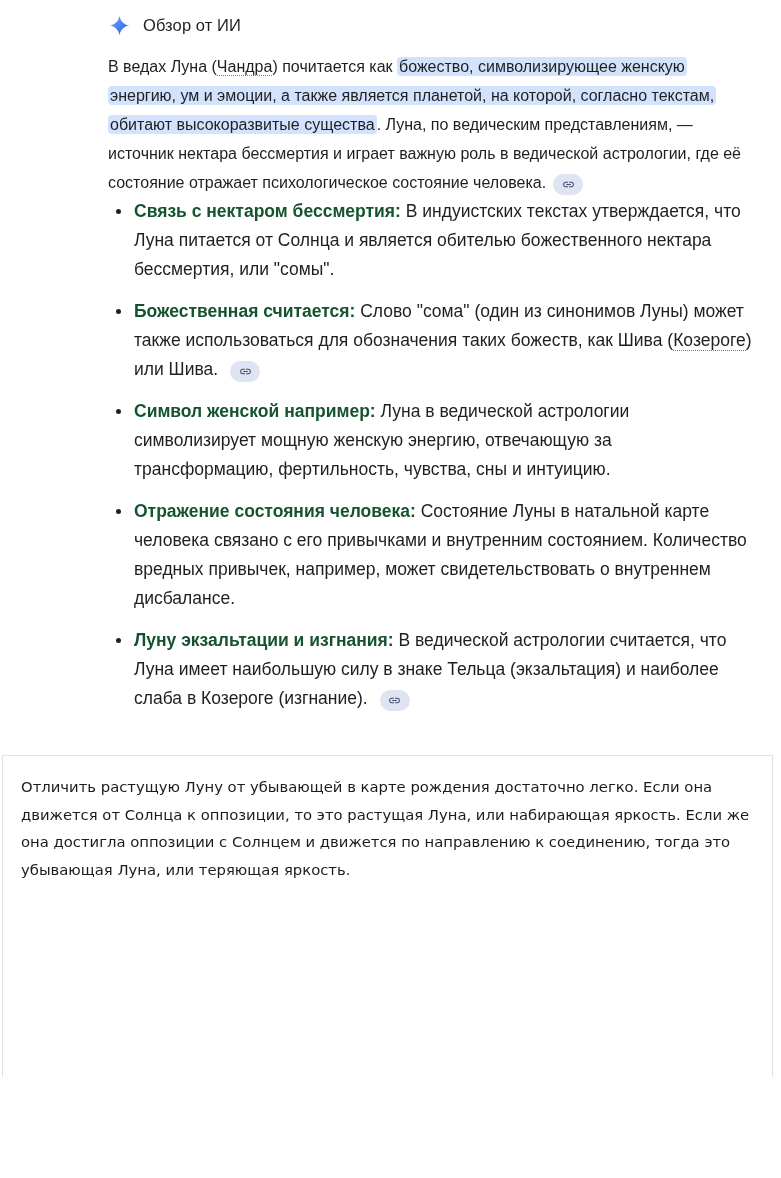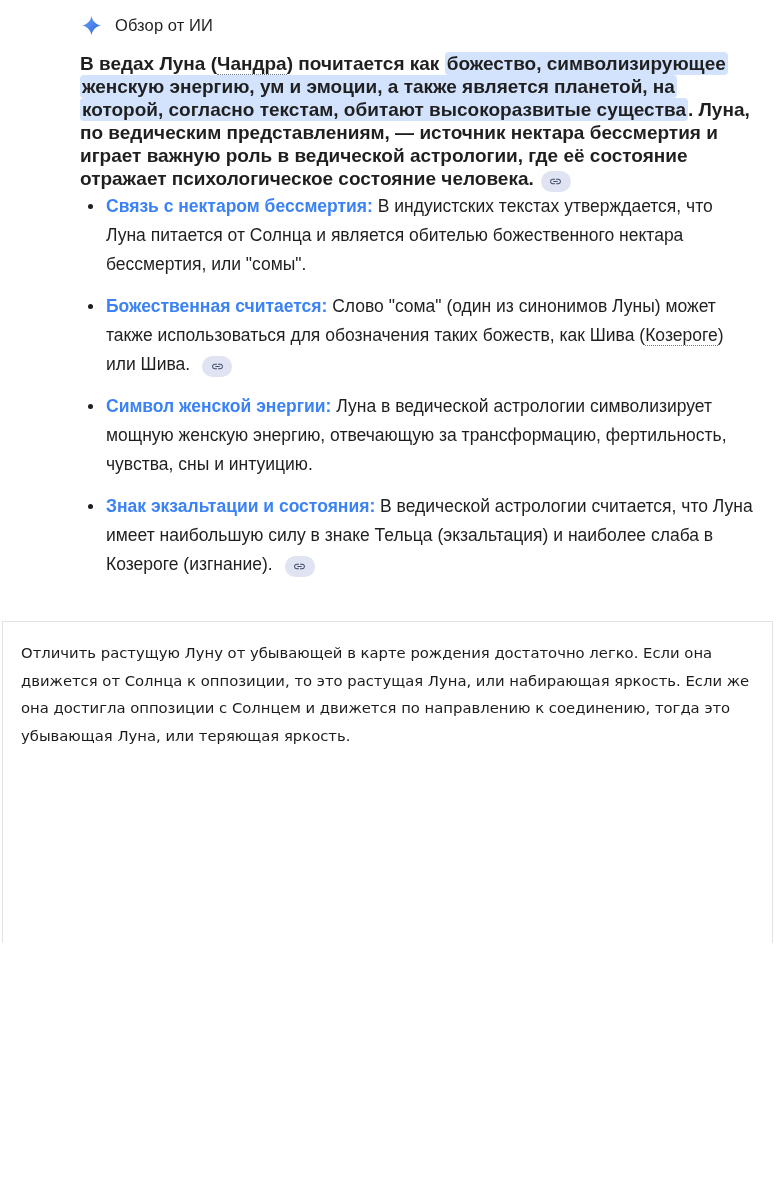--- a/index.html
+++ b/index.html
@@ -4,27 +4,27 @@
 <style>
   * { box-sizing: border-box; margin: 0; padding: 0; }
   html, body { background: #ffffff; }
   body {
     width: 781px;
     font-family: "Liberation Sans", sans-serif;
     color: #1f1f1f;
   }
 
   
-  .overview { padding: 14px 26px 0 80px; }
+  .overview { padding: 14px 26px 0 80px; margin-left: 28px; }
 
   .ai-header { display: flex; align-items: center; gap: 12px; }
   .ai-header .spark { width: 23px; height: 23px; flex: 0 0 auto; }
   .ai-header .ai-title { font-size: 16.5px; color: #1f1f1f; letter-spacing: .1px; }
 
-  p.intro { margin-top: 15px; font-size: 19px; line-height: 23px; color: #1f1f1f; font-weight: bold; }
+  p.intro { margin-top: 15px; font-size: 16px; line-height: 29px; color: #1f1f1f; }
 
   .hl {
     background: #d3e3fd;
     border-radius: 4px;
     padding: 1px 2px;
     box-decoration-break: clone;
     -webkit-box-decoration-break: clone;
   }
 
   a.dotted-link {
@@ -65,21 +65,21 @@
     color: #1f1f1f;
   }
   ul.bullets li::before {
     content: "";
     position: absolute;
     left: 2px; top: 12px;
     width: 5px; height: 5px;
     border-radius: 50%;
     background: #1f1f1f;
   }
-  ul.bullets .lead { font-weight: 700; color: #3b82f6; }
+  ul.bullets .lead { font-weight: 700; color: #14532d; }
 
   
   .quote-box {
     margin: 42px 8px 0 2px;
     border: 1px solid #e2e2e2;
     border-bottom: none;
     padding: 17px 18px 14px 18px;
     font-family: "DejaVu Sans", sans-serif;
     font-size: 14.8px;
     line-height: 27.5px;
@@ -120,22 +120,23 @@
             <svg viewBox="0 0 24 24" fill="none">
               <path fill="currentColor" d="M3.9 12c0-1.71 1.39-3.1 3.1-3.1h4V7H7c-2.76 0-5 2.24-5 5s2.24 5 5 5h4v-1.9H7c-1.71 0-3.1-1.39-3.1-3.1zM8 13h8v-2H8v2zm9-6h-4v1.9h4c1.71 0 3.1 1.39 3.1 3.1s-1.39 3.1-3.1 3.1h-4V17h4c2.76 0 5-2.24 5-5s-2.24-5-5-5z"></path>
             </svg>
           </span>
 </li>
       </ul>
   </section>
 
   <section>
     <ul class="bullets">
-        <li><span class="lead">Символ женской энергии:</span><span> Луна в ведической астрологии символизирует мощную женскую энергию, отвечающую за трансформацию, фертильность, чувства, сны и интуицию.</span></li>
-        <li><span class="lead">Знак экзальтации и состояния:</span><span> В ведической астрологии считается, что Луна имеет наибольшую силу в знаке Тельца (экзальтация) и наиболее слаба в Козероге (изгнание).</span>
+        <li><span class="lead">Символ женской например:</span><span> Луна в ведической астрологии символизирует мощную женскую энергию, отвечающую за трансформацию, фертильность, чувства, сны и интуицию.</span></li>
+        <li><span class="lead">Отражение состояния человека:</span><span> Состояние Луны в натальной карте человека связано с его привычками и внутренним состоянием. Количество вредных привычек, например, может свидетельствовать о внутреннем дисбалансе.</span></li>
+        <li><span class="lead">Луну экзальтации и изгнания:</span><span> В ведической астрологии считается, что Луна имеет наибольшую силу в знаке Тельца (экзальтация) и наиболее слаба в Козероге (изгнание).</span>
   <span class="chip">
             <svg viewBox="0 0 24 24" fill="none">
               <path fill="currentColor" d="M3.9 12c0-1.71 1.39-3.1 3.1-3.1h4V7H7c-2.76 0-5 2.24-5 5s2.24 5 5 5h4v-1.9H7c-1.71 0-3.1-1.39-3.1-3.1zM8 13h8v-2H8v2zm9-6h-4v1.9h4c1.71 0 3.1 1.39 3.1 3.1s-1.39 3.1-3.1 3.1h-4V17h4c2.76 0 5-2.24 5-5s-2.24-5-5-5z"></path>
             </svg>
           </span>
 </li>
       </ul>
   </section>
 
 </div>

